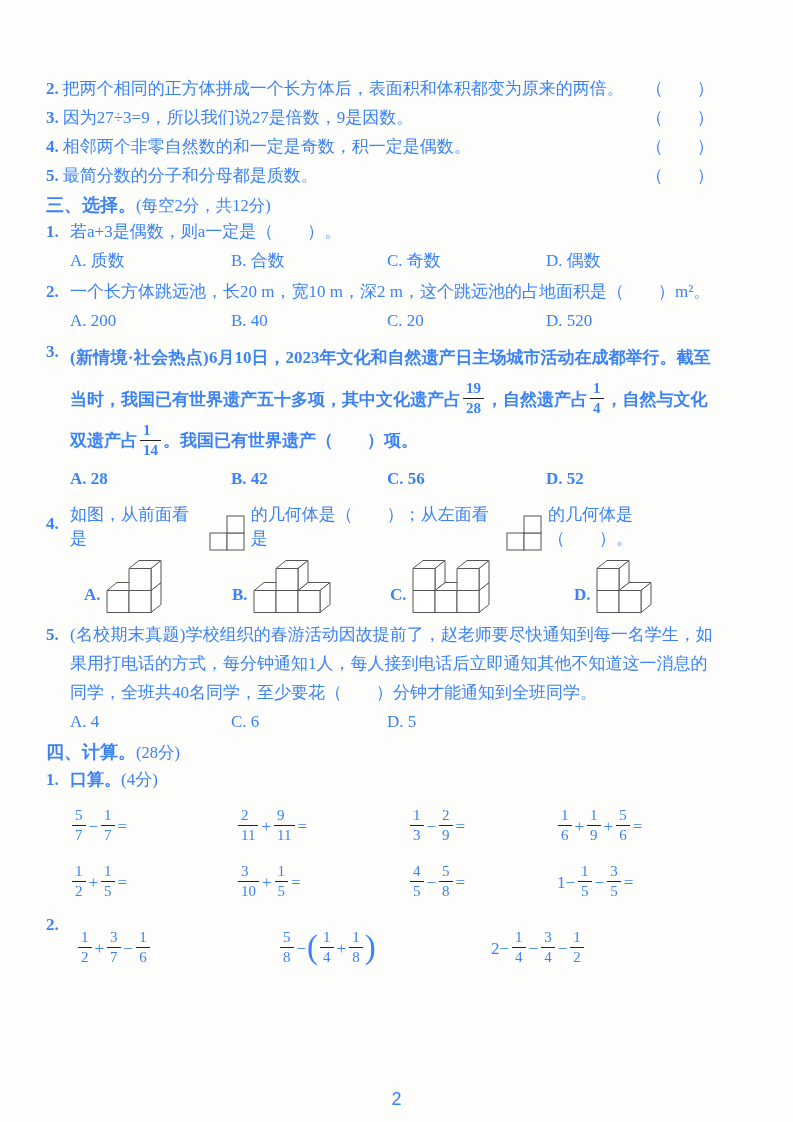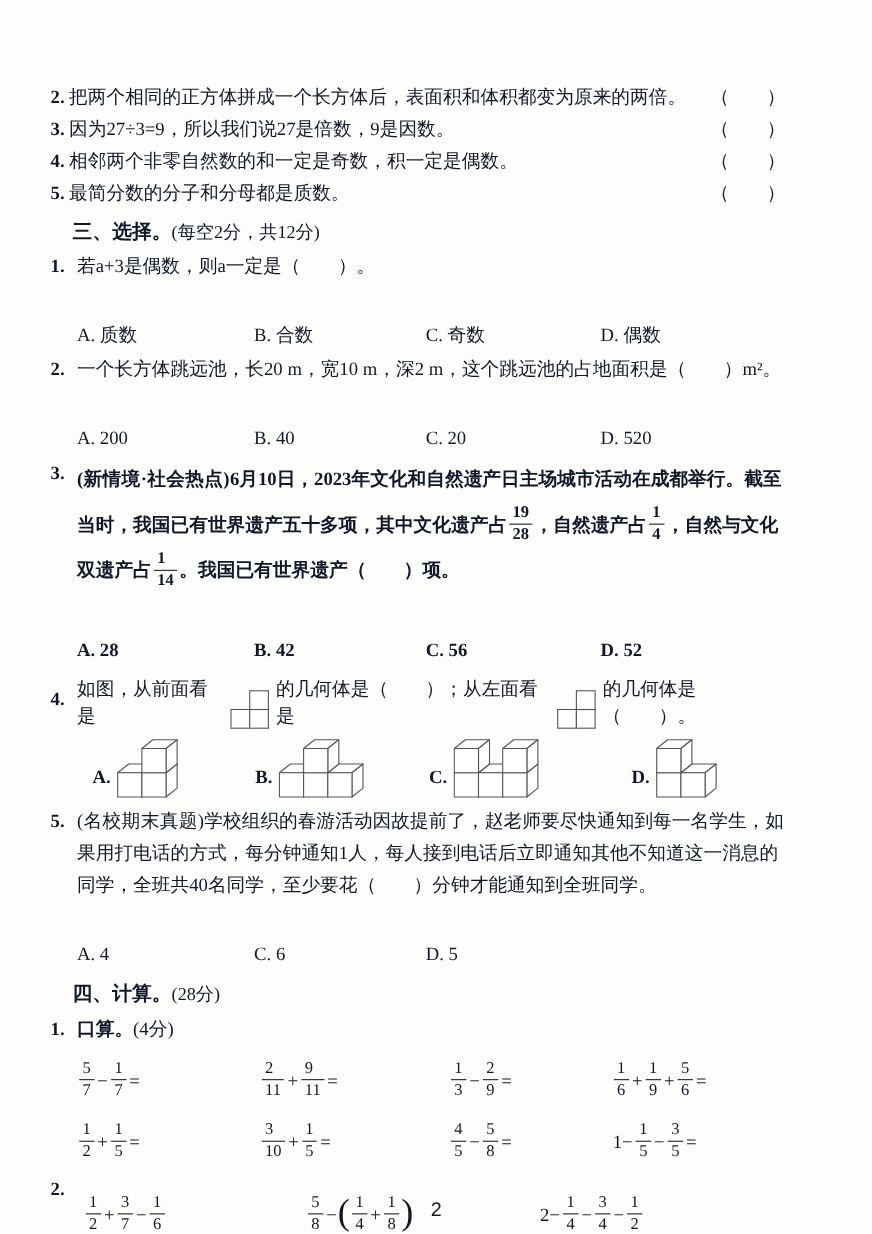--- a/index.html
+++ b/index.html
@@ -1,36 +1,36 @@
 <!DOCTYPE html>
 <html><head>
 <meta charset="utf-8">
 <style>
   html,body{margin:0;padding:0;background:#e8e8e8;}
   .page{
     position:relative;width:793px;height:1122px;margin:0 auto;
-    background:#fdfdfc;color:#0f172a;overflow:hidden;
+    background:#fdfdfc;color:#3b82f6;overflow:hidden;
     font-family:"Liberation Serif","DejaVu Serif",serif;
     font-size:17px;
   }
   .content{position:absolute;left:46px;top:74px;width:668px;}
   
   .jitem{display:flex;justify-content:space-between;align-items:baseline;line-height:29px;}
   .jnum{font-weight:700;margin-right:4px;}
   .jbracket{white-space:nowrap;margin-left:8px;}
   
-  .sec{margin-top:5px;line-height:30px;font-size:18px;margin-left:20px;}
+  .sec{margin-top:5px;line-height:20px;font-size:18px;}
   .sec .shead{font-weight:700;}
   .sec .sscore{font-size:16.5px;}
   
   .q{display:flex;margin-top:1px;}
   .qnum{font-weight:700;width:24px;flex:none;line-height:29px;}
   .qbody{flex:1;line-height:29px;}
   .tag{letter-spacing:.3px;}
-  .opts{display:grid;grid-template-columns:161px 156px 159px 1fr;line-height:30px;margin-top:34px;}
+  .opts{display:grid;grid-template-columns:161px 156px 159px 1fr;line-height:30px;}
   .opt{white-space:nowrap;}
   
   .frac{display:inline-block;vertical-align:middle;text-align:left;
         font-size:15px;line-height:1.12;margin:0 2px;transform:translateY(-2px);}
   .frac .fn{display:block;padding:0 3px 1px;}
   .frac .fd{display:block;border-top:1.4px solid #222;padding:1px 3px 0;}
   .tok{vertical-align:middle;padding:0 1px;}
   .bigp{font-size:33px;font-weight:400;vertical-align:middle;line-height:1;
         display:inline-block;transform:translateY(-2px);}
   .fracline{line-height:2.45;font-weight:bold;}

